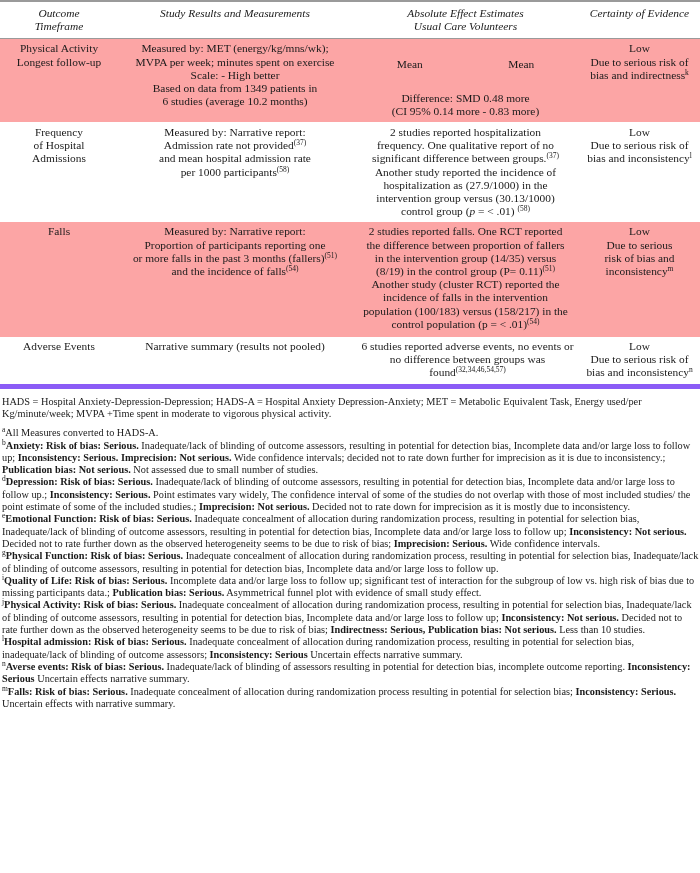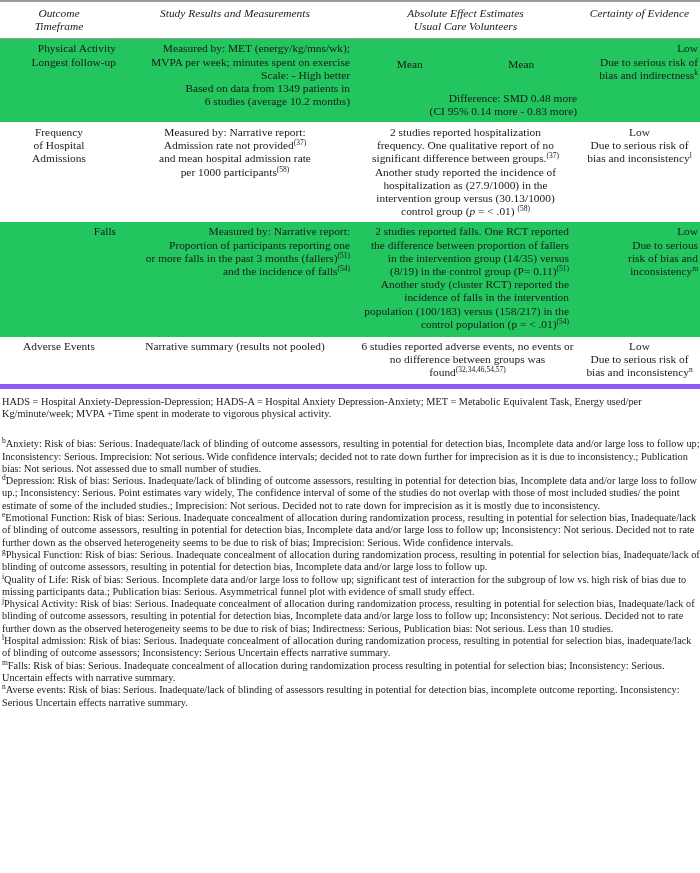--- a/index.html
+++ b/index.html
@@ -17,31 +17,31 @@
   table.grade col.c2 { width: 234px; }
   table.grade col.c3a { width: 111px; }
   table.grade col.c3b { width: 116px; }
   table.grade col.c4 { width: 121px; }
   thead tr { border-top: 2px solid #9a9a9a; border-bottom: 1px solid #9a9a9a; }
   thead th {
     font-weight: normal; font-style: italic; text-align: center;
     vertical-align: top; padding: 5px 2px 5px 2px;
   }
   tbody td { text-align: center; vertical-align: top; padding: 3px 2px 4px 2px; }
-  tr.shaded td { background: #22c55e; text-align: right; }
+  tr.shaded td { background: #fca5a5; }
   tr.last { border-bottom: 5px solid #8b5cf6; }
   tr.divider td { border-bottom: 1px solid #ffffff; }
   sup { font-size: 7.5px; line-height: 0; vertical-align: 4px; }
   .mean-row { display: flex; justify-content: space-around; margin-top: 16px; }
   .notes {
     font-size: 10.3px; line-height: 12.3px; padding: 0 0 0 2px; margin-top: 7px;
   }
   .notes p { margin: 0; }
-  .notes p.abbr { margin-bottom: 18px; }
-  .notes b { font-weight: normal; }
+  .notes p.abbr { margin-bottom: 7px; }
+  .notes b { font-weight: bold; }
 </style>
 </head>
 <body>
 
 <div class="page">
   <table class="grade">
     <colgroup>
       <col class="c1">
         <col class="c2">
         <col class="c3a">
@@ -146,24 +146,25 @@
           <div>Low</div>
           <div><span>Due to serious risk of bias and inconsistency</span><sup>n</sup></div>
         </td>
       </tr>
     </tbody>
   </table>
 
   <div class="notes">
     <p class="abbr">HADS = Hospital Anxiety-Depression-Depression; HADS-A = Hospital Anxiety Depression-Anxiety; MET = Metabolic Equivalent Task, Energy used/per Kg/minute/week; MVPA +Time spent in moderate to vigorous physical activity.</p>
     <div id="footnotes">
+        <p><sup>a</sup><span>All Measures converted to HADS-A.</span></p>
         <p><sup>b</sup><b>Anxiety: Risk of bias: Serious.</b><span> Inadequate/lack of blinding of outcome assessors, resulting in potential for detection bias, Incomplete data and/or large loss to follow up; </span><b>Inconsistency: Serious. Imprecision: Not serious.</b><span> Wide confidence intervals; decided not to rate down further for imprecision as it is due to inconsistency.; </span><b>Publication bias: Not serious.</b><span> Not assessed due to small number of studies.</span></p>
         <p><sup>d</sup><b>Depression: Risk of bias: Serious.</b><span> Inadequate/lack of blinding of outcome assessors, resulting in potential for detection bias, Incomplete data and/or large loss to follow up.; </span><b>Inconsistency: Serious.</b><span> Point estimates vary widely, The confidence interval of some of the studies do not overlap with those of most included studies/ the point estimate of some of the included studies.; </span><b>Imprecision: Not serious.</b><span> Decided not to rate down for imprecision as it is mostly due to inconsistency.</span></p>
         <p><sup>e</sup><b>Emotional Function: Risk of bias: Serious.</b><span> Inadequate concealment of allocation during randomization process, resulting in potential for selection bias, Inadequate/lack of blinding of outcome assessors, resulting in potential for detection bias, Incomplete data and/or large loss to follow up; </span><b>Inconsistency: Not serious.</b><span> Decided not to rate further down as the observed heterogeneity seems to be due to risk of bias; </span><b>Imprecision: Serious.</b><span> Wide confidence intervals.</span></p>
         <p><sup>g</sup><b>Physical Function: Risk of bias: Serious.</b><span> Inadequate concealment of allocation during randomization process, resulting in potential for selection bias, Inadequate/lack of blinding of outcome assessors, resulting in potential for detection bias, Incomplete data and/or large loss to follow up.</span></p>
         <p><sup>i</sup><b>Quality of Life: Risk of bias: Serious.</b><span> Incomplete data and/or large loss to follow up; significant test of interaction for the subgroup of low vs. high risk of bias due to missing participants data.; </span><b>Publication bias: Serious.</b><span> Asymmetrical funnel plot with evidence of small study effect.</span></p>
         <p><sup>j</sup><b>Physical Activity: Risk of bias: Serious.</b><span> Inadequate concealment of allocation during randomization process, resulting in potential for selection bias, Inadequate/lack of blinding of outcome assessors, resulting in potential for detection bias, Incomplete data and/or large loss to follow up; </span><b>Inconsistency: Not serious.</b><span> Decided not to rate further down as the observed heterogeneity seems to be due to risk of bias; </span><b>Indirectness: Serious, Publication bias: Not serious.</b><span> Less than 10 studies.</span></p>
         <p><sup>l</sup><b>Hospital admission: Risk of bias: Serious.</b><span> Inadequate concealment of allocation during randomization process, resulting in potential for selection bias, inadequate/lack of blinding of outcome assessors; </span><b>Inconsistency: Serious</b><span> Uncertain effects narrative summary.</span></p>
+        <p><sup>n</sup><b>Averse events: Risk of bias: Serious.</b><span> Inadequate/lack of blinding of assessors resulting in potential for detection bias, incomplete outcome reporting. </span><b>Inconsistency: Serious</b><span> Uncertain effects narrative summary.</span></p>
         <p><sup>m</sup><b>Falls: Risk of bias: Serious.</b><span> Inadequate concealment of allocation during randomization process resulting in potential for selection bias; </span><b>Inconsistency: Serious.</b><span> Uncertain effects with narrative summary.</span></p>
-        <p><sup>n</sup><b>Averse events: Risk of bias: Serious.</b><span> Inadequate/lack of blinding of assessors resulting in potential for detection bias, incomplete outcome reporting. </span><b>Inconsistency: Serious</b><span> Uncertain effects narrative summary.</span></p>
       </div>
   </div>
 </div>
 
 </body></html>

